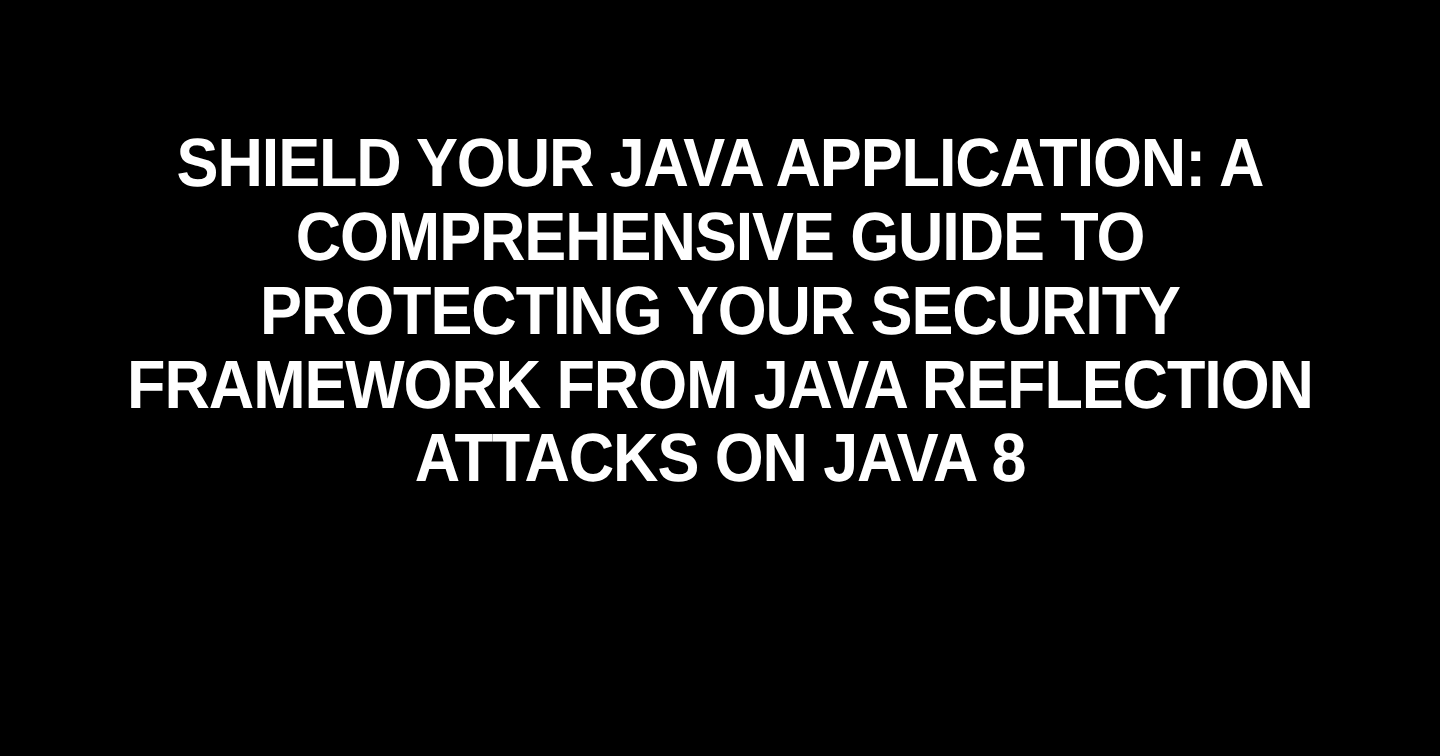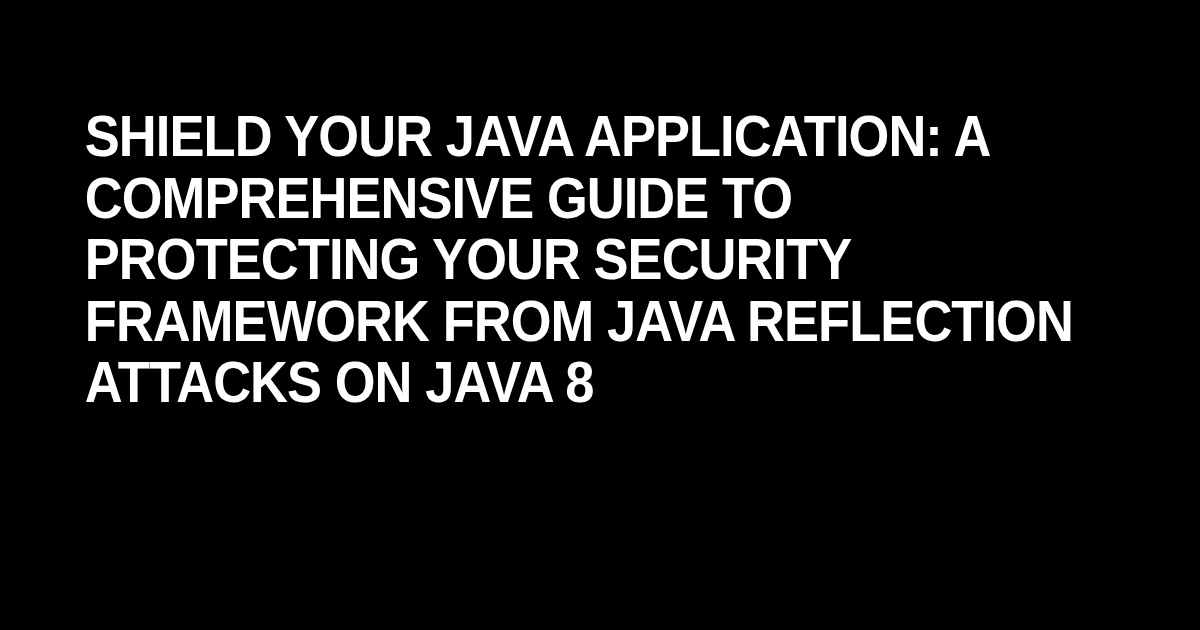--- a/index.html
+++ b/index.html
@@ -12,20 +12,21 @@
       height: 630px;
       background-color: #000000;
       display: flex;
       align-items: center;
       justify-content: center;
       overflow: hidden;
     }
     .title-container {
       width: 100%;
       padding: 0 40px;
+      text-align: center;
       transform: translateY(-55px);
     }
     .title {
       color: #ffffff;
       font-family: "Arial Black", "Helvetica Neue", Helvetica, Arial, sans-serif;
       font-weight: 900;
       font-size: 57px;
       line-height: 1.08;
       letter-spacing: -1px;
       text-transform: uppercase;

